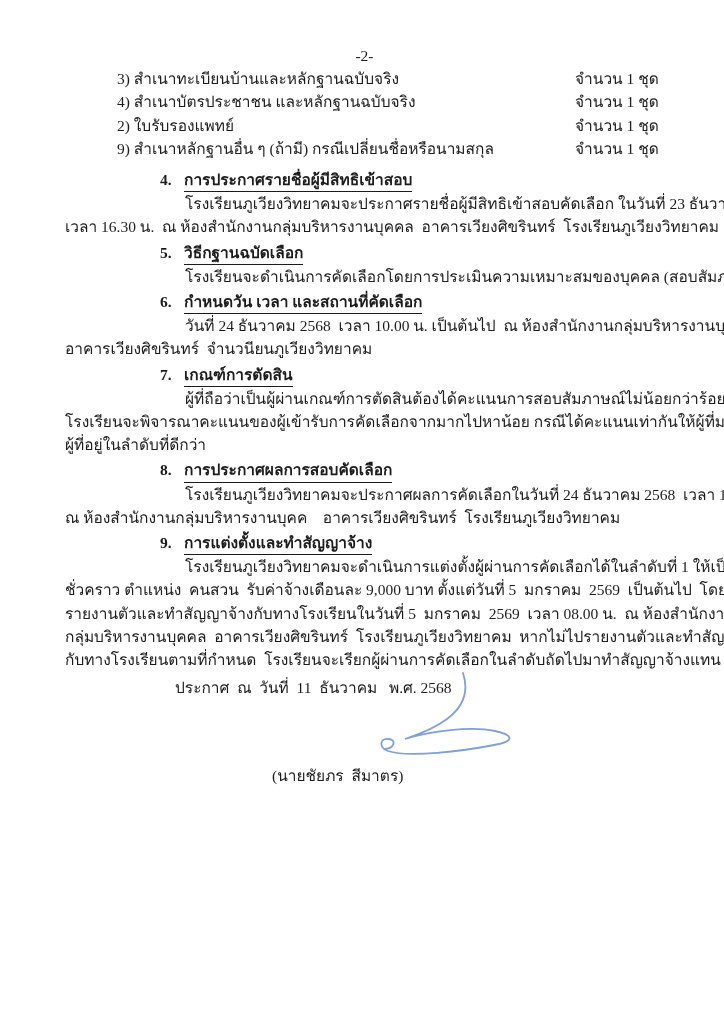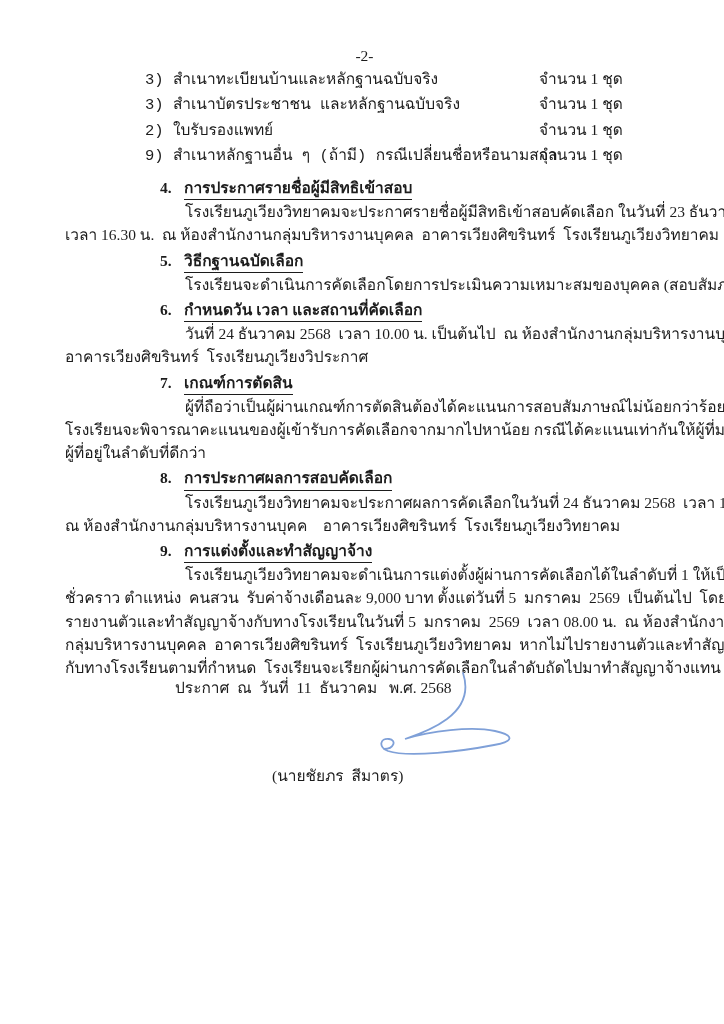--- a/index.html
+++ b/index.html
@@ -16,22 +16,22 @@
     font-size: 15.5px;
     line-height: 23.2px;
   }
   .content {
     position: absolute;
     inset: 0;
     padding: 44px 60px 0 65px;
   }
   .page-number { text-align: center; }
   .item-row { position: relative; white-space: nowrap; }
-  .item-label { margin-left: 80px; font-family: Liberation Mono, monospace; }
-  .item-quantity { position: absolute; left: 474px; top: 0; }
+  .item-label { margin-left: 52px; }
+  .item-quantity { position: absolute; left: 510px; top: 0; }
   .sec-head { display: flex; margin-left: 95px; margin-top: 2px; font-weight: bold; }
   .section.first .sec-head { margin-top: 8px; }
   .sec-num { width: 24px; flex: 0 0 24px; }
   .sec-title {
     display: inline-block;
     border-bottom: 1.5px solid #1c1c1c;
     padding-bottom: 0px;
     white-space: nowrap;
   }
   .line { white-space: pre; }
@@ -62,21 +62,21 @@
 <div class="page">
   <div class="content">
 
     <div class="page-number">-2-</div>
 
     <div class="item-row">
       <span class="item-label">3) สำเนาทะเบียนบ้านและหลักฐานฉบับจริง</span>
       <span class="item-quantity">จำนวน 1 ชุด</span>
     </div>
     <div class="item-row">
-      <span class="item-label">3) สำเนาบัตรประชาชน และหลักฐานฉบับจริง</span>
+      <span class="item-label">4) สำเนาบัตรประชาชน และหลักฐานฉบับจริง</span>
       <span class="item-quantity">จำนวน 1 ชุด</span>
     </div>
     <div class="item-row">
       <span class="item-label">2) ใบรับรองแพทย์</span>
       <span class="item-quantity">จำนวน 1 ชุด</span>
     </div>
     <div class="item-row">
       <span class="item-label">9) สำเนาหลักฐานอื่น ๆ (ถ้ามี) กรณีเปลี่ยนชื่อหรือนามสกุล</span>
       <span class="item-quantity">จำนวน 1 ชุด</span>
     </div>
@@ -97,21 +97,21 @@
       </div>
       <div class="line first">โรงเรียนจะดำเนินการคัดเลือกโดยการประเมินความเหมาะสมของบุคคล (สอบสัมภาษณ์)</div>
     </div>
 
     <div class="section">
       <div class="sec-head">
         <span class="sec-num">6.</span>
         <span class="sec-title">กำหนดวัน เวลา และสถานที่คัดเลือก</span>
       </div>
       <div class="line first">วันที่ 24 ธันวาคม 2568  เวลา 10.00 น. เป็นต้นไป  ณ ห้องสำนักงานกลุ่มบริหารงานบุคคล</div>
-      <div class="line">อาคารเวียงศิขรินทร์  โรงเรียนภูเวียงวิประกาศ</div>
+      <div class="line">อาคารเวียงศิขรินทร์  จำนวนียนภูเวียงวิทยาคม</div>
     </div>
 
     <div class="section">
       <div class="sec-head">
         <span class="sec-num">7.</span>
         <span class="sec-title">เกณฑ์การตัดสิน</span>
       </div>
       <div class="line first">ผู้ที่ถือว่าเป็นผู้ผ่านเกณฑ์การตัดสินต้องได้คะแนนการสอบสัมภาษณ์ไม่น้อยกว่าร้อยละ 60</div>
       <div class="line">โรงเรียนจะพิจารณาคะแนนของผู้เข้ารับการคัดเลือกจากมากไปหาน้อย กรณีได้คะแนนเท่ากันให้ผู้ที่มาสมัครก่อนเป็น</div>
       <div class="line">ผู้ที่อยู่ในลำดับที่ดีกว่า</div>

